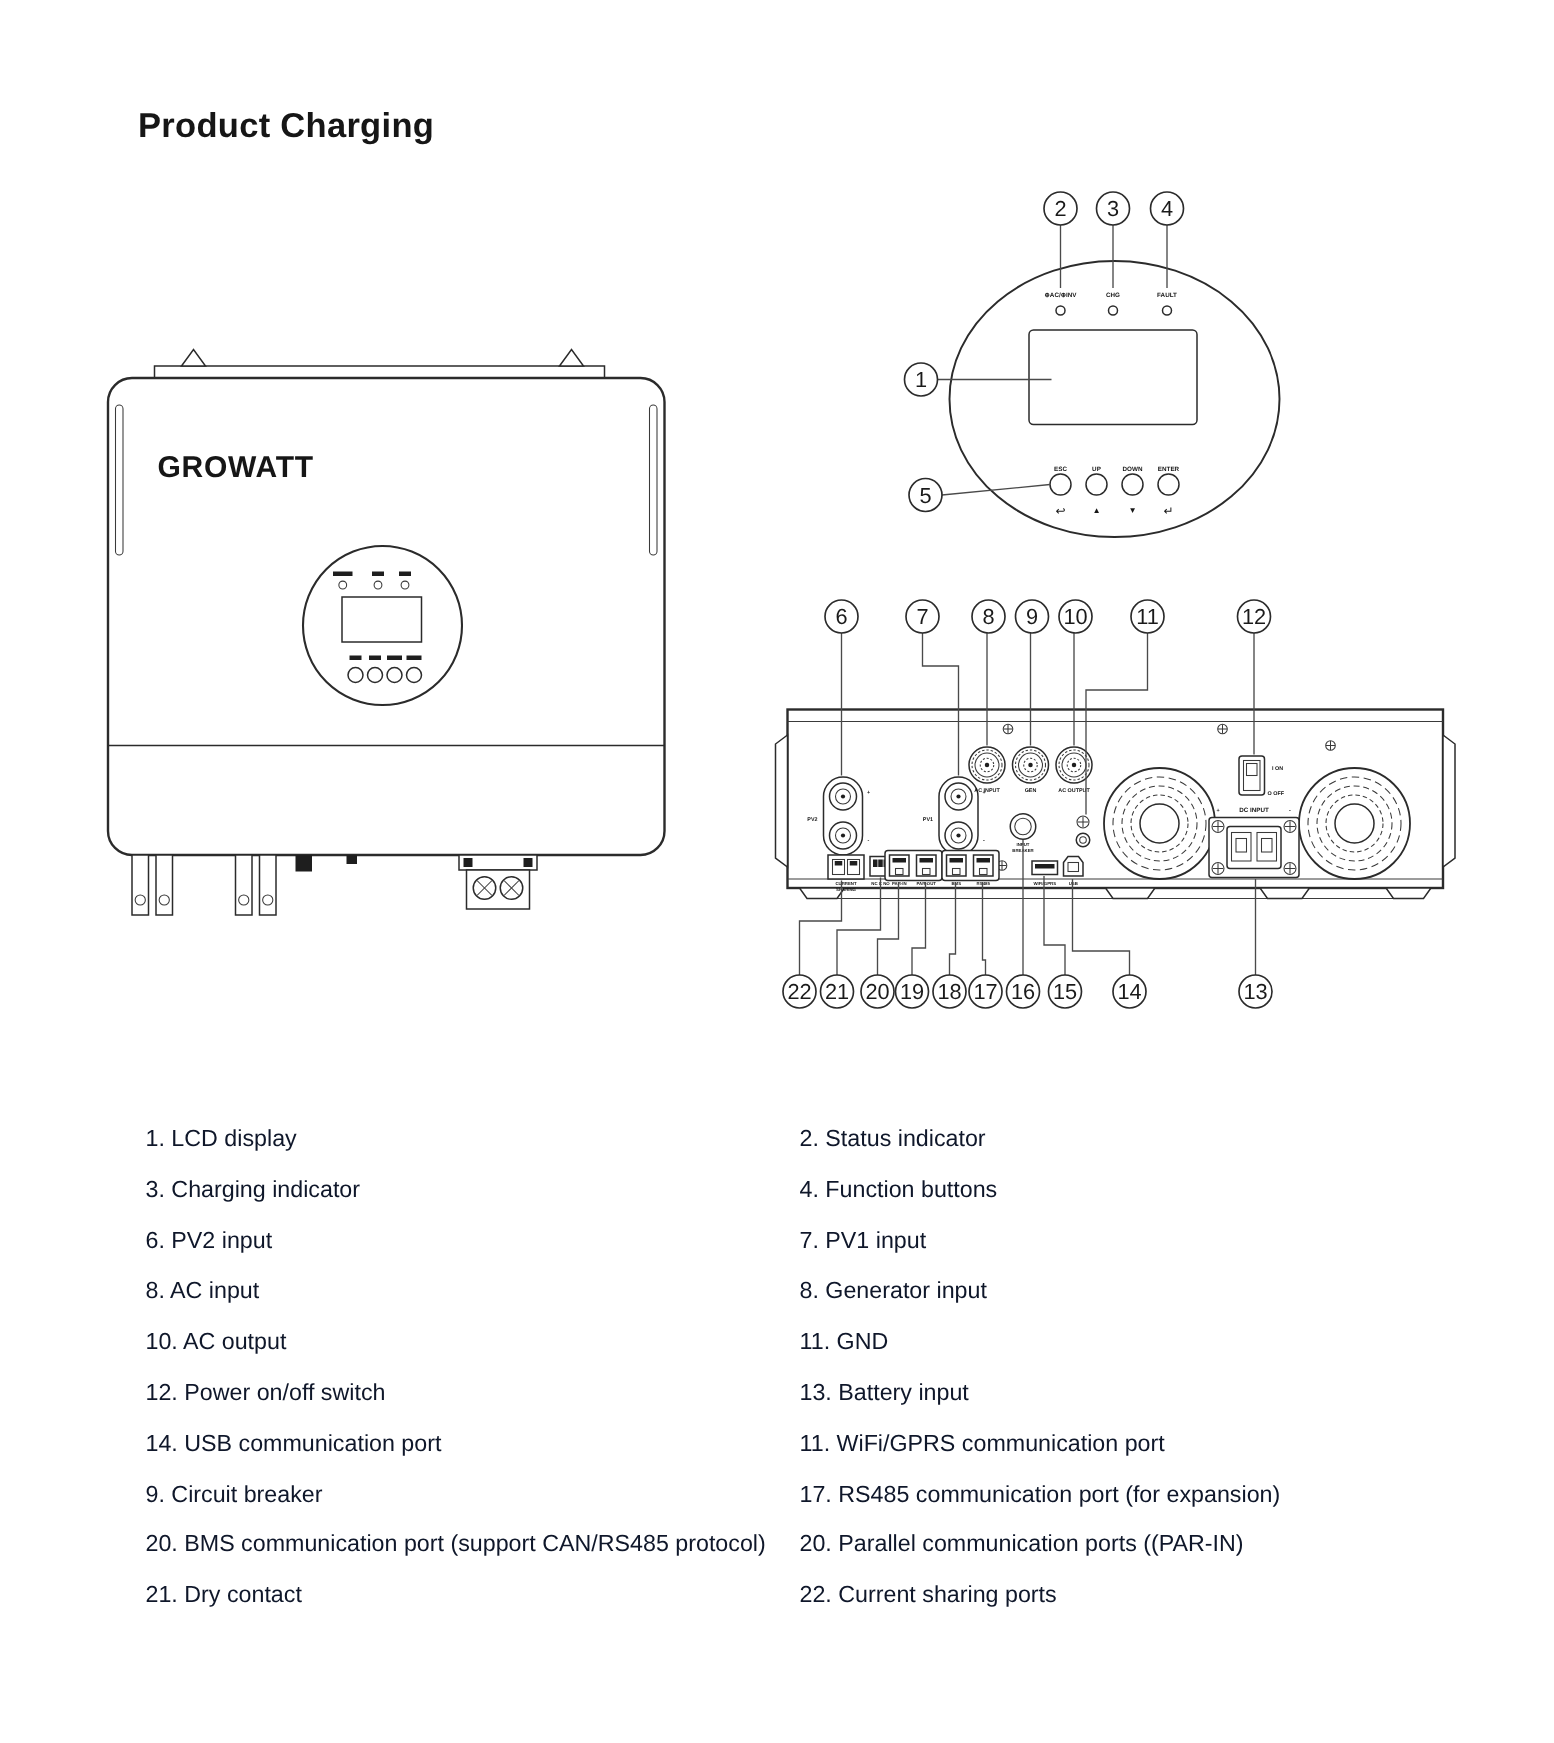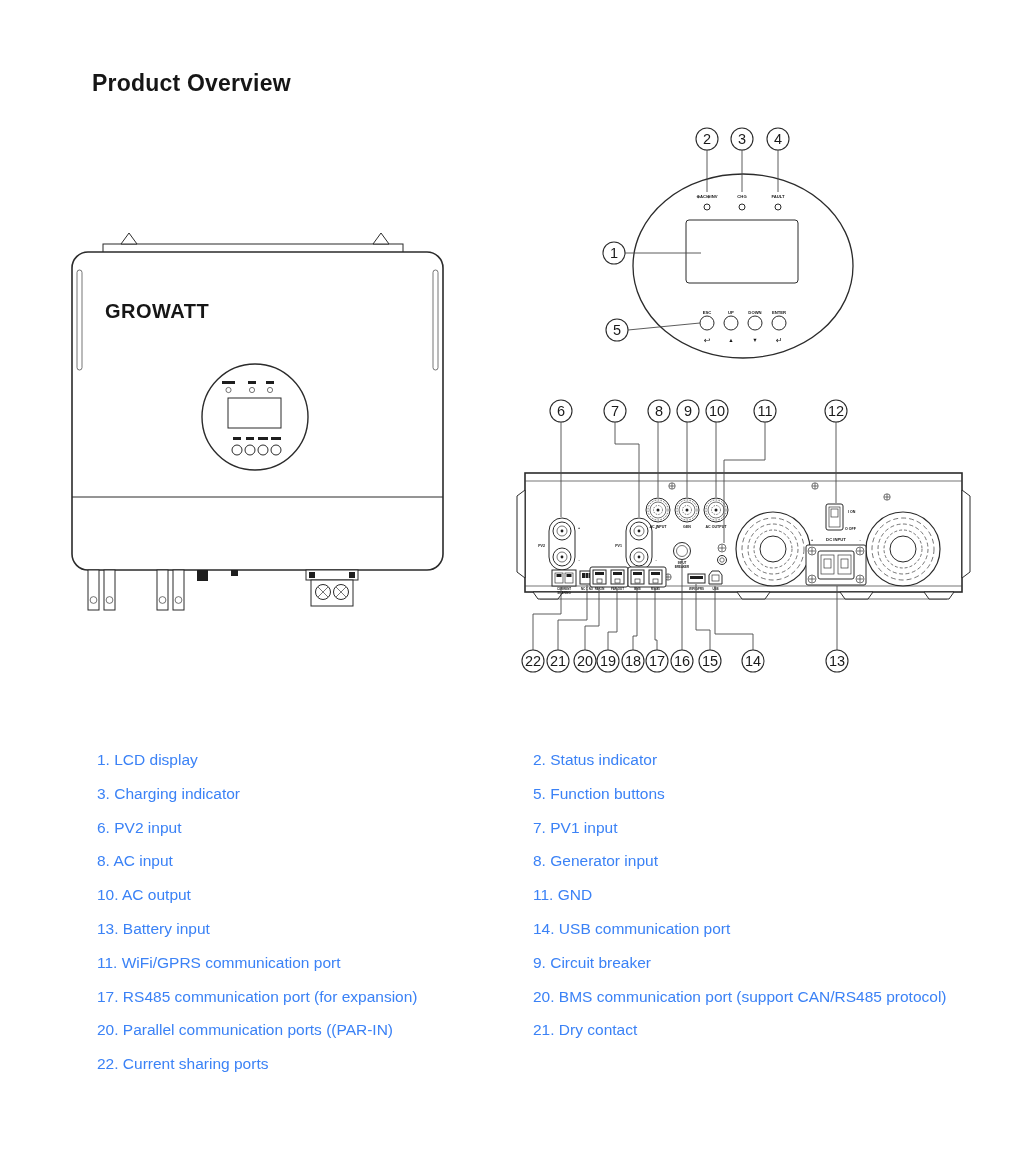--- a/index.html
+++ b/index.html
@@ -1,18 +1,18 @@
 <!DOCTYPE html>
 <html><head>
 <meta charset="utf-8">
 <style>
   html,body{margin:0;padding:0;background:#fff;}
   body{width:1036px;height:1162px;position:relative;font-family:"Liberation Sans",sans-serif;color:#111;}
   .title{position:absolute;left:92px;top:70px;font-size:23px;font-weight:bold;letter-spacing:.2px;color:#161616;}
-  .legend{position:absolute;left:97px;top:750px;display:grid;grid-template-columns:436px 470px;grid-auto-rows:33.8px;font-size:15.5px;color:#3b82f6;}
+  .legend{position:absolute;left:97px;top:750px;display:grid;grid-template-columns:436px 470px;grid-auto-rows:33.8px;font-size:15.5px;color:#0f172a;}
   .legend .li{white-space:nowrap;line-height:20px;}
   svg{position:absolute;left:0;top:0;}
   svg .ln{stroke:#2b2b2b;stroke-width:1;fill:none;}
   svg .ln2{stroke:#2b2b2b;stroke-width:1.6;fill:#fff;}
   svg .lnw{stroke:#2b2b2b;stroke-width:1;fill:#fff;}
   svg .thin{stroke:#3a3a3a;stroke-width:.7;fill:none;}
   svg .fillb{fill:#1e1e1e;stroke:none;}
   svg .lead{stroke:#4a4a4a;stroke-width:.9;fill:none;}
   svg text{fill:#161616;font-family:"Liberation Sans",sans-serif;}
   svg .tiny{font-size:3.6px;font-weight:bold;text-anchor:middle;}
@@ -20,21 +20,21 @@
   svg .pnl{font-size:4.2px;font-weight:bold;text-anchor:middle;}
   svg .sym{font-size:8px;text-anchor:middle;}
   svg .sym2{font-size:5.5px;text-anchor:middle;}
   svg .callout circle{fill:#fff;stroke:#2b2b2b;stroke-width:1.1;}
   svg .callout text{font-size:14.5px;text-anchor:middle;fill:#1a1a1a;}
   svg .logo{font-size:20px;font-weight:bold;letter-spacing:.5px;}
 </style>
 </head>
 <body>
 
-<div class="title">Product Overview</div>
+<div class="title">Product Charging</div>
 
 <svg width="1036" height="1162" viewBox="0 0 1036 1162">
 
   <g>
 
     <g>
       <rect class="lnw" x="103" y="244" width="300" height="10"></rect>
       <polygon class="lnw" points="121,244 129,233 137,244"></polygon>
       <polygon class="lnw" points="373,244 381,233 389,244"></polygon>
     </g>
@@ -457,27 +457,28 @@
         <circle cx="837" cy="661" r="11"></circle>
         <text x="837" y="666">13</text>
       </g>
   </g>
 </svg>
 
 <div class="legend">
   <div class="li">1. LCD display</div>
   <div class="li">2. Status indicator</div>
   <div class="li">3. Charging indicator</div>
-  <div class="li">5. Function buttons</div>
+  <div class="li">4. Function buttons</div>
   <div class="li">6. PV2 input</div>
   <div class="li">7. PV1 input</div>
   <div class="li">8. AC input</div>
   <div class="li">8. Generator input</div>
   <div class="li">10. AC output</div>
   <div class="li">11. GND</div>
+  <div class="li">12. Power on/off switch</div>
   <div class="li">13. Battery input</div>
   <div class="li">14. USB communication port</div>
   <div class="li">11. WiFi/GPRS communication port</div>
   <div class="li">9. Circuit breaker</div>
   <div class="li">17. RS485 communication port (for expansion)</div>
   <div class="li">20. BMS communication port (support CAN/RS485 protocol)</div>
   <div class="li">20. Parallel communication ports ((PAR-IN)</div>
   <div class="li">21. Dry contact</div>
   <div class="li">22. Current sharing ports</div>
 </div>

